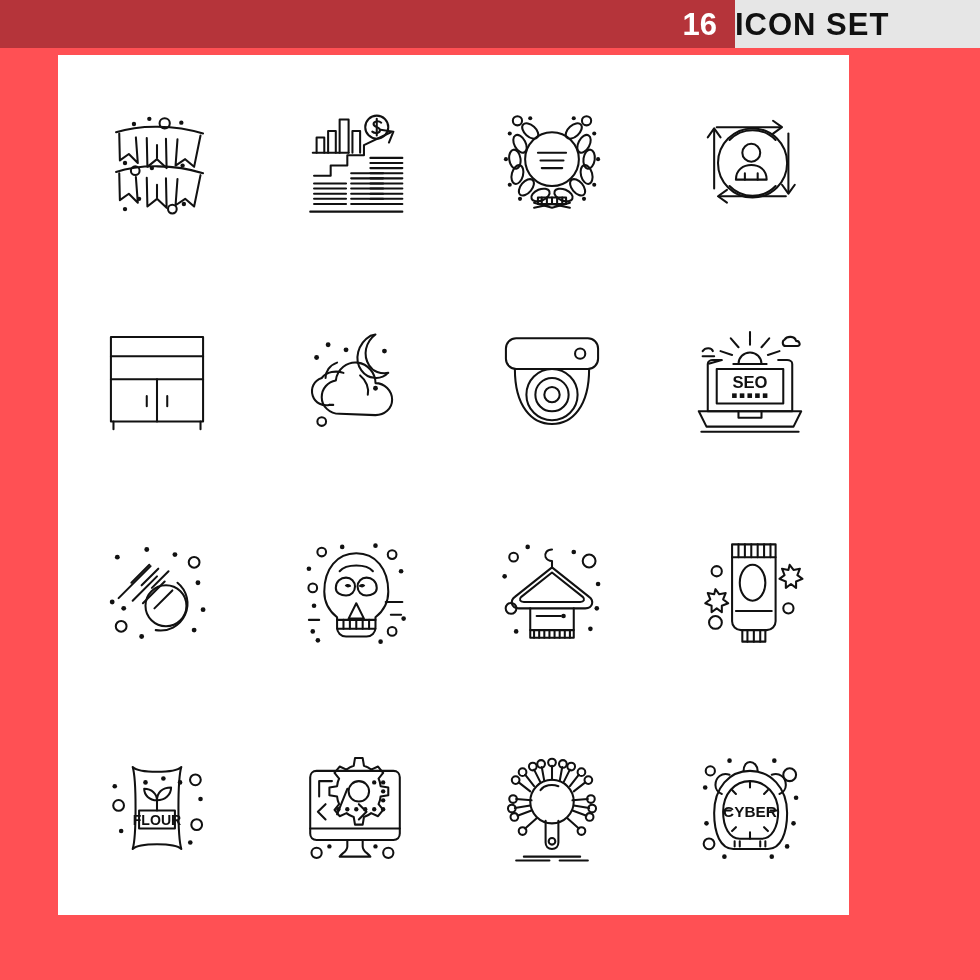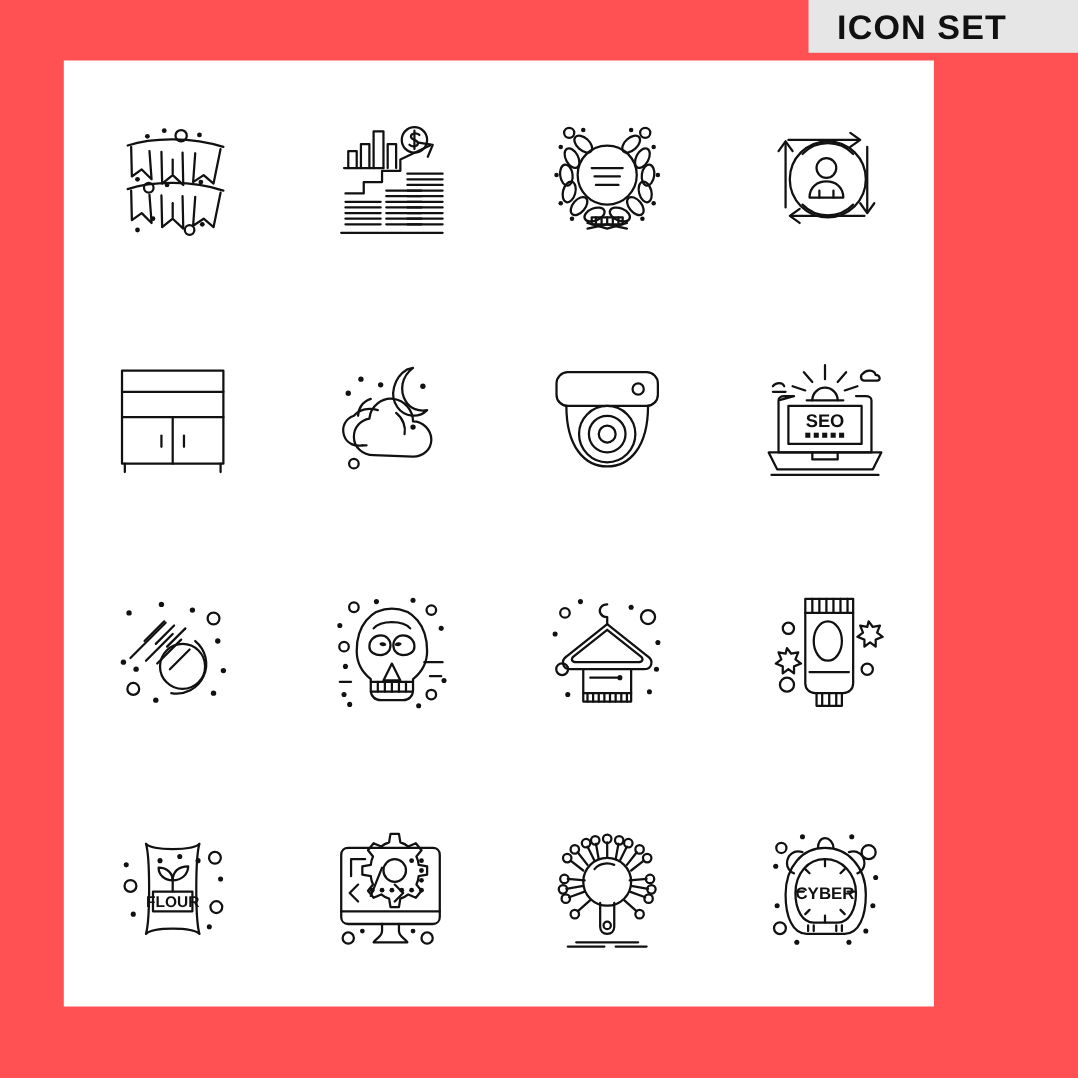--- a/index.html
+++ b/index.html
@@ -37,21 +37,20 @@
     font-weight: bold;
     letter-spacing: 0px;
     line-height: 1;
   }
   #header-title-wrap {
     background: #e6e6e6;
     width: 245px;
     display: flex;
     align-items: center;
     justify-content: flex-start;
-    padding-left: 26px;
   }
   #header-title {
     color: #111111;
     font-size: 31px;
     font-weight: bold;
     letter-spacing: 1px;
     line-height: 1;
     white-space: nowrap;
   }
   
@@ -80,20 +79,23 @@
   .ic { fill: none; stroke: #111111; stroke-width: 1.6; stroke-linecap: round; stroke-linejoin: round; }
   .icf { fill: #111111; stroke: none; }
   .txt { fill: #111111; stroke: none; font-family: "Liberation Sans", sans-serif; font-weight: bold; }
 </style>
 </head>
 <body>
 
 <div id="page">
 
   <div id="header">
+    <div id="header-count-wrap">
+      <span id="header-count">16</span>
+    </div>
     <div id="header-title-wrap">
       <span id="header-title">ICON SET</span>
     </div>
   </div>
 
   <div id="canvas">
     <div id="grid">
 
       <div class="cell">
         <svg viewBox="0 0 100 100">

